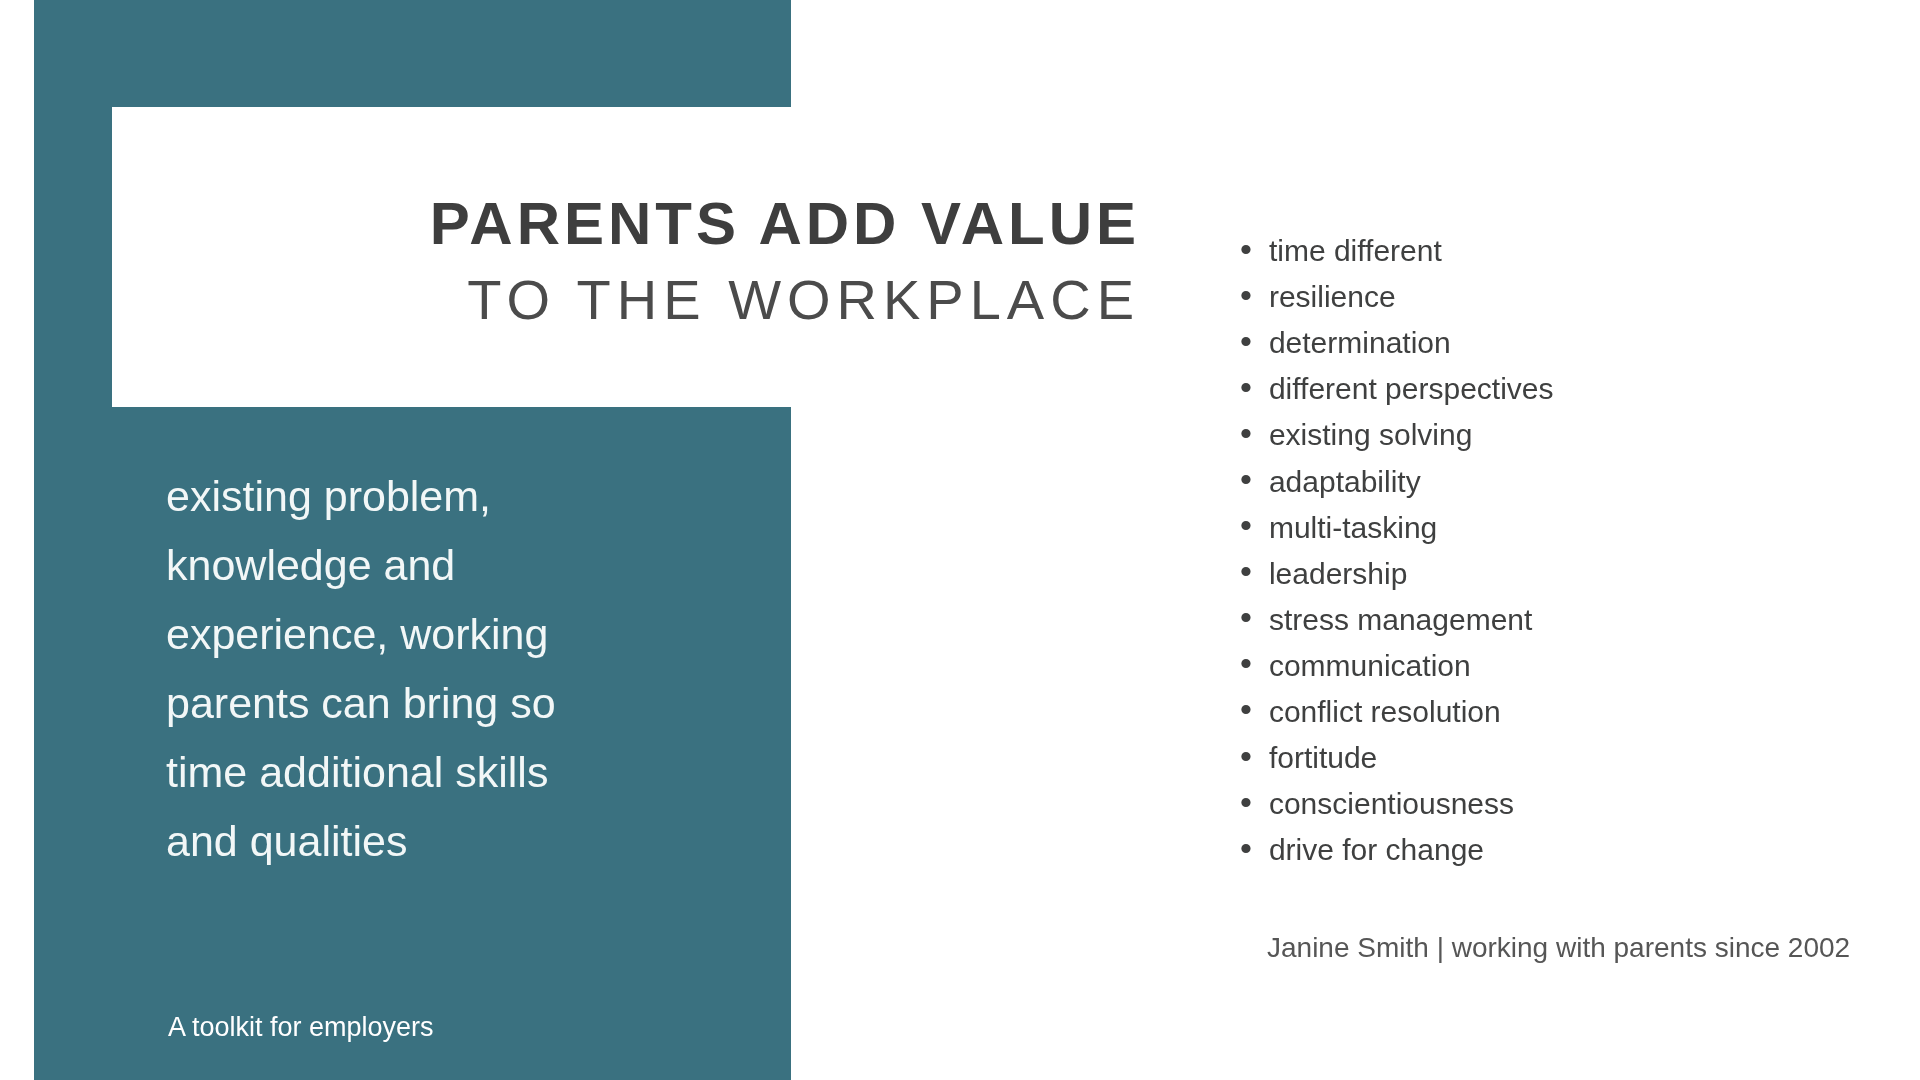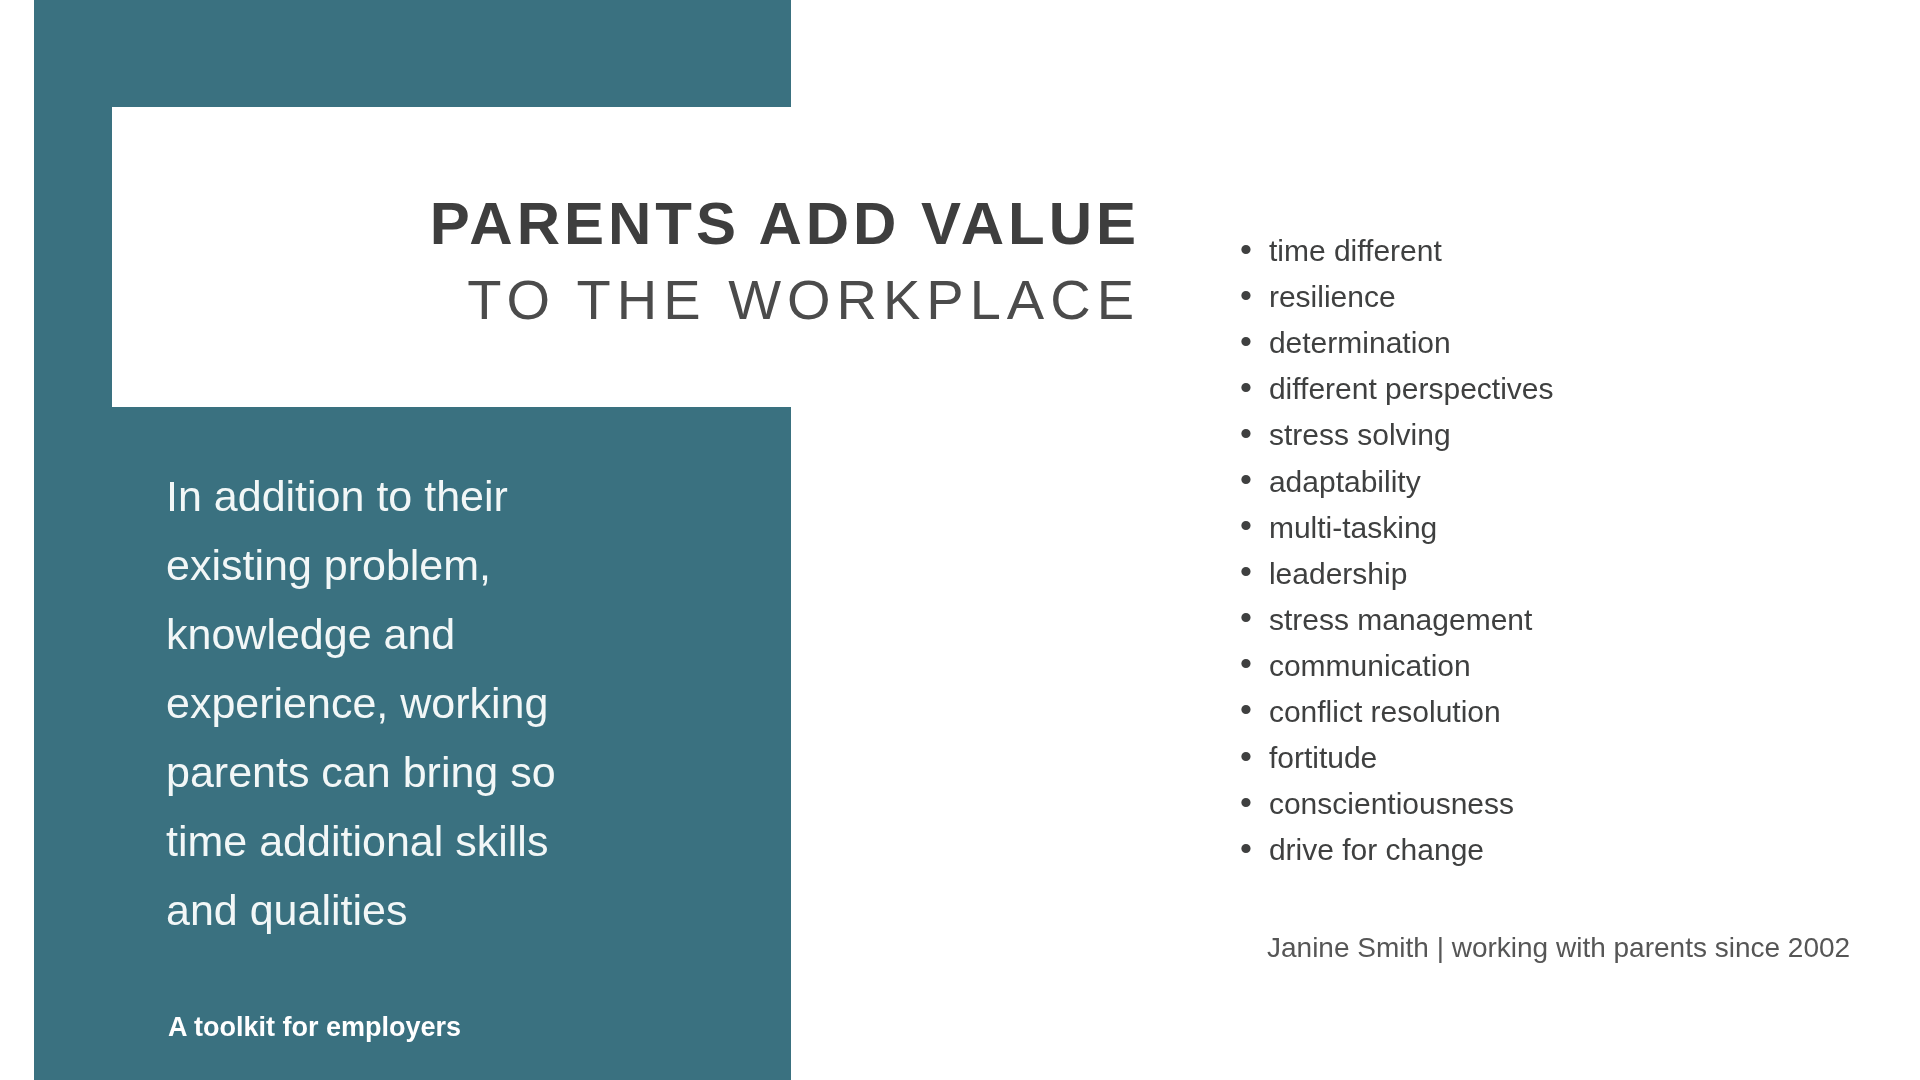--- a/index.html
+++ b/index.html
@@ -70,21 +70,21 @@
     font-weight: 300;
     color: var(--panel_text, #f2f7f7);
   }
   .intro-text .line { white-space: nowrap; }
   .toolkit-tagline {
     position: absolute;
     left: 134px;
     top: 1010px;
     font-size: 27px;
     line-height: 34px;
-    font-weight: 700;
+    font-weight: 400;
     color: #ffffff;
     white-space: nowrap;
   }
   .skills-list {
     position: absolute;
     left: 1206px;
     top: 228px;
     margin: 0;
     padding: 0;
     list-style: none;
@@ -123,37 +123,36 @@
 
   <div class="teal-panel"></div>
 
   <div class="title-card"></div>
 
   <div class="title-line1">PARENTS ADD VALUE</div>
 
   <div class="title-line2">TO THE WORKPLACE</div>
 
   <div class="intro-text">
-    <div class="line">In addition to their</div>
     <div class="line">existing problem,</div>
     <div class="line">knowledge and</div>
     <div class="line">experience, working</div>
     <div class="line">parents can bring so</div>
     <div class="line">time additional skills</div>
     <div class="line">and qualities</div>
   </div>
 
   <div class="toolkit-tagline">A toolkit for employers</div>
 
   <ul class="skills-list">
     <li>time different</li>
     <li>resilience</li>
     <li>determination</li>
     <li>different perspectives</li>
-    <li>stress solving</li>
+    <li>existing solving</li>
     <li>adaptability</li>
     <li>multi-tasking</li>
     <li>leadership</li>
     <li>stress management</li>
     <li>communication</li>
     <li>conflict resolution</li>
     <li>fortitude</li>
     <li>conscientiousness</li>
     <li>drive for change</li>
   </ul>

